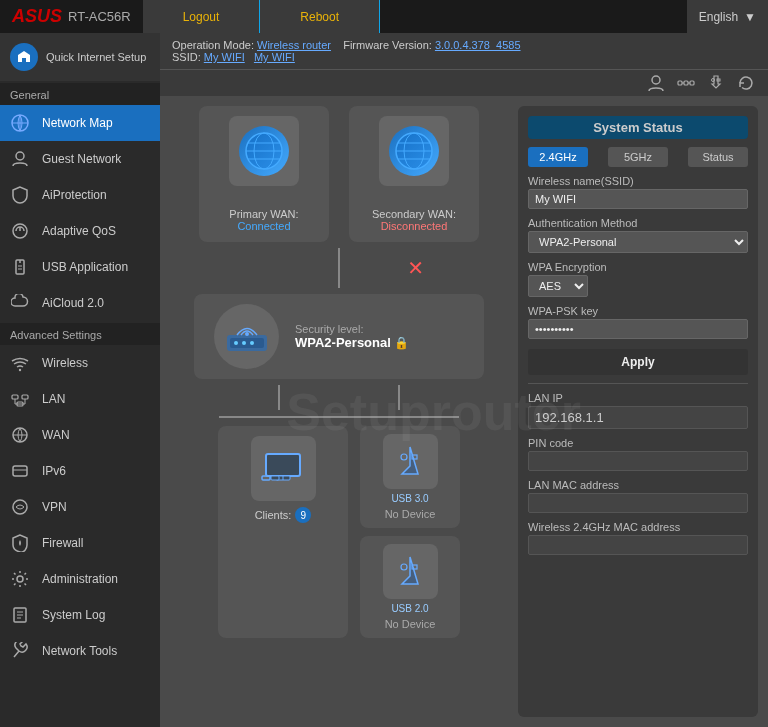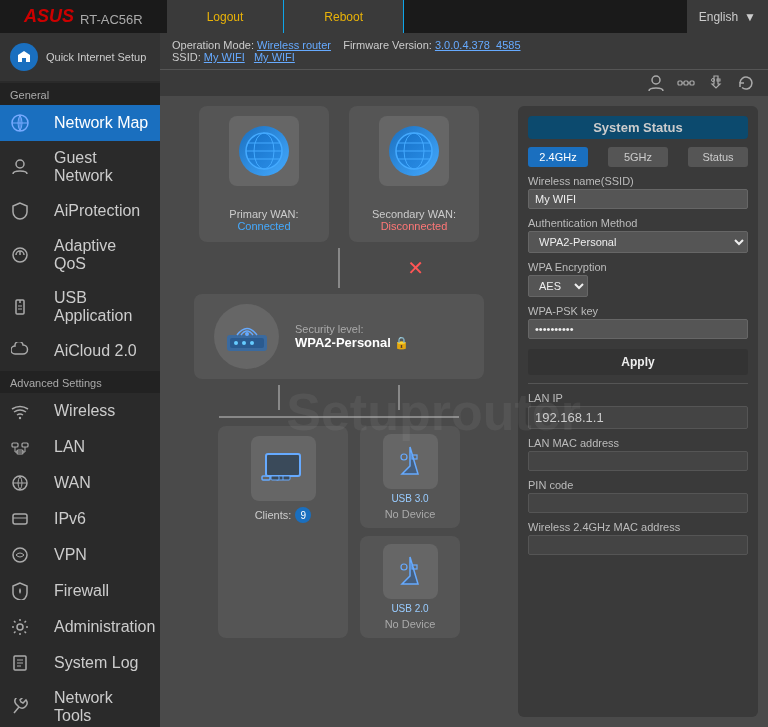--- a/index.html
+++ b/index.html
@@ -1,33 +1,33 @@
 <!DOCTYPE html>
 <html><head>
   <meta charset="utf-8">
   <style>
     * { box-sizing: border-box; margin: 0; padding: 0; }
     body { width: 768px; height: 727px; font-family: Arial, sans-serif; font-size: 12px; background: #2a2a2a; overflow: hidden; }
 
     
     .top-bar { display: flex; align-items: center; background: #1a1a1a; height: 33px; }
-    .logo { padding: 0 24px; display: flex; align-items: flex-end; gap: 6px; }
+    .logo { padding: 0 12px; display: flex; align-items: center; gap: 6px; }
     .logo-asus { color: #c00; font-weight: bold; font-size: 18px; font-style: italic; }
     .logo-model { color: #aaa; font-size: 13px; }
     .top-nav { display: flex; flex: 1; }
     .top-nav-btn { background: #3a3a3a; border: none; color: #eab308; padding: 0 40px; height: 33px; cursor: pointer; font-size: 12px; border-right: 1px solid #0ea5e9; }
     .lang-select { margin-left: auto; display: flex; align-items: center; background: #3a3a3a; border: none; color: #ccc; padding: 0 12px; height: 33px; cursor: pointer; font-size: 12px; gap: 6px; }
 
     
     .main-layout { display: flex; height: 694px; }
 
     
     .sidebar { width: 160px; background: #2a2a2a; flex-shrink: 0; overflow-y: auto; }
     .sidebar-section { color: #aaa; font-size: 11px; padding: 6px 10px 4px; background: #222; margin-top: 2px; }
-    .sidebar-item { display: flex; align-items: center; gap: 24px; padding: 8px 10px; color: #ccc; cursor: pointer; font-size: 16px; }
+    .sidebar-item { display: flex; align-items: center; gap: 12px; padding: 8px 10px; color: #ccc; cursor: pointer; font-size: 12px; }
     .sidebar-item.active { background: #1a6fbf; color: #fff; }
     .sidebar-item .icon { width: 20px; height: 20px; display: flex; align-items: center; justify-content: center; flex-shrink: 0; }
     .quick-setup { display: flex; align-items: center; gap: 8px; padding: 10px; background: #333; color: #ccc; cursor: pointer; }
     .quick-setup .qs-icon { width: 28px; height: 28px; background: #1a6fbf; border-radius: 50%; display: flex; align-items: center; justify-content: center; color: white; font-size: 14px; }
 
     
     .content { flex: 1; background: #4a4a4a; display: flex; flex-direction: column; }
     .content-header { background: #3a3a3a; padding: 6px 12px; font-size: 11px; color: #ccc; border-bottom: 1px solid #555; }
     .content-header a { color: #6af; text-decoration: underline; cursor: pointer; }
     .content-body { display: flex; flex: 1; padding: 10px; gap: 10px; }
@@ -499,26 +499,26 @@
             <button class="apply-btn">Apply</button>
 
             <div class="status-divider"></div>
 
             <div>
               <div class="field-label">LAN IP</div>
               <div class="info-field">192.168.1.1</div>
             </div>
 
             <div>
+              <div class="field-label">PIN code</div>
+              <div class="info-field" style="min-height:20px;"></div>
+            </div>
+
+            <div>
               <div class="field-label">LAN MAC address</div>
-              <div class="info-field" style="min-height:20px;"></div>
-            </div>
-
-            <div>
-              <div class="field-label">PIN code</div>
               <div class="info-field" style="min-height:20px;"></div>
             </div>
 
             <div>
               <div class="field-label">Wireless 2.4GHz MAC address</div>
               <div class="info-field" style="min-height:20px;"></div>
             </div>
 
           </div>
 

